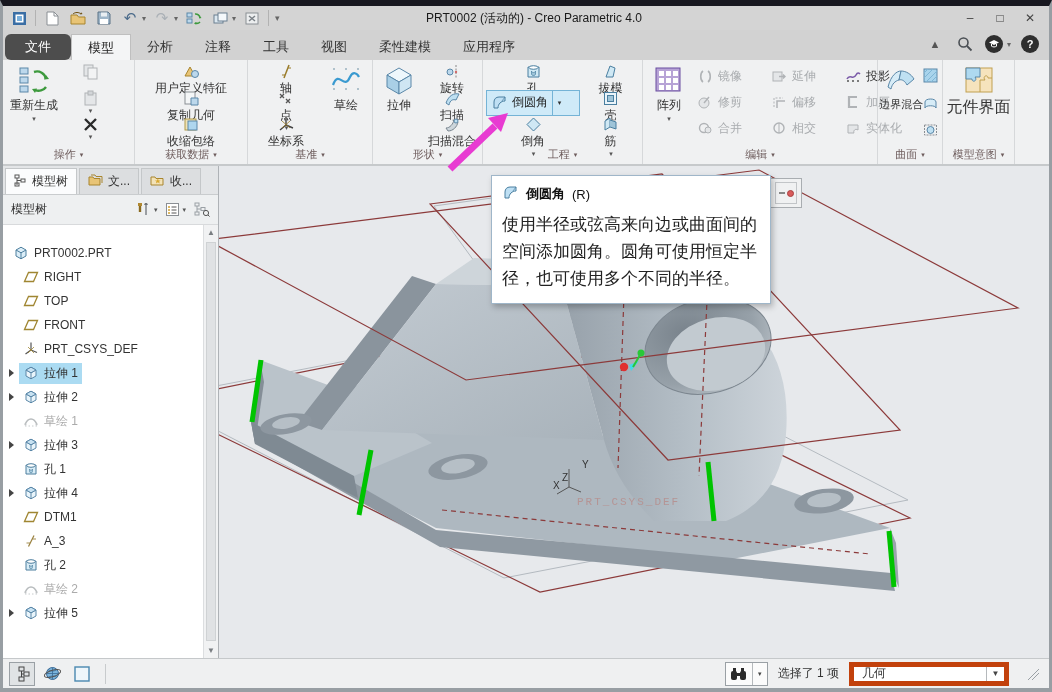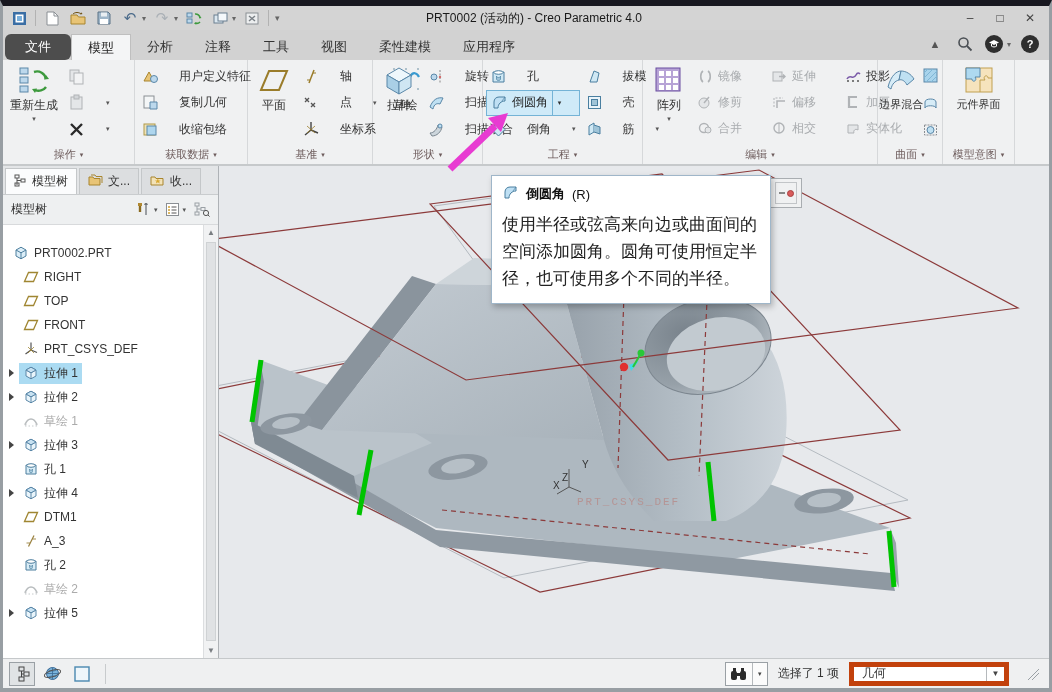--- a/index.html
+++ b/index.html
@@ -35,21 +35,21 @@
   .rb-group { display:flex; flex-direction:column; border-right:1px solid #d6d8da; }
   .rb-body { flex:1; display:flex; align-items:stretch; padding:2px 3px; gap:2px; }
   .rb-label { height:19px; display:flex; align-items:center; justify-content:center; gap:4px;
               font-size:11px; color:#6d5c5c; }
   .rb-label .dn { font-size:7px; color:#6d5c5c; }
   .bigbtn { display:flex; flex-direction:column; align-items:center; justify-content:flex-start; padding:3px 4px 0;
             min-width:46px; font-size:12px; color:#333; }
   .bigbtn .blabel { margin-top:2px; white-space:nowrap; }
   .bigbtn .dn { font-size:7px; color:#555; margin-top:1px; }
   .rb-col { display:flex; flex-direction:column; justify-content:space-between; padding:1px 0; }
-  .smbtn { height:26px; display:flex; align-items:center; gap:20px; font-size:12px; color:#333; padding:0 4px; white-space:nowrap; }
+  .smbtn { height:26px; display:flex; align-items:center; gap:0; font-size:12px; color:#333; padding:0 4px; white-space:nowrap;flex-direction:column; }
   .smbtn .dn { font-size:7px; color:#555; margin-left:1px; }
   .smbtn.disabled, .gridbtn.disabled { color:#a9acaf; }
   .icon16 { width:17px; height:17px; flex:0 0 auto; }
   .icon16 svg, .icon30 svg { width:100%; height:100%; display:block; }
   .icon30 { width:32px; height:30px; }
   .hl-round { background:#cfeaf8; border:1px solid #74b3d6; display:flex; align-items:stretch; height:26px; }
   .hl-round .mainpart { display:flex; align-items:center; gap:4px; padding:0 4px; font-size:12px; color:#222; }
   .hl-round .droppart { width:14px; border-left:1px solid #74b3d6; display:flex; align-items:center; justify-content:center; font-size:7px; color:#333; }
   .editgrid { display:grid; grid-template-columns:repeat(3,74px); grid-template-rows:repeat(3,26px); align-content:center; }
   .gridbtn { display:flex; align-items:center; gap:4px; font-size:12px; padding:0 3px; color:#333; white-space:nowrap; }
@@ -303,28 +303,20 @@
         </div>
       </div>
       <div class="rb-label">
           <span>获取数据</span>
           <span class="dn">▾</span>
         </div>
     </div>
 
     <div class="rb-group" style="width:125px;">
       <div class="rb-body">
-        <div class="bigbtn">
-          <span class="icon30">
-            <svg viewBox="0 0 32 30">
-                <path d="M3 25 11 6h18l-8 19z" fill="none" stroke="#9a7c2a" stroke-width="2"></path>
-              </svg>
-          </span>
-          <span class="blabel">平面</span>
-        </div>
         <div class="rb-col" style="flex:1;">
           <div class="smbtn">
             <span class="icon16">
                 <svg viewBox="0 0 17 17">
                   <path d="M11 2 6 15" stroke="#9a7c2a" stroke-width="1.5"></path>
                   <path d="M10 5h3M4 12h3" stroke="#9a7c2a" stroke-width="1"></path>
                 </svg>
               </span>
             <span>轴</span>
           </div>
@@ -636,21 +628,21 @@
     <div class="rb-group" style="width:72px;">
       <div class="rb-body" style="justify-content:center;">
         <div class="bigbtn">
           <span class="icon30">
             <svg viewBox="0 0 32 30">
                 <rect x="3" y="3" width="26" height="24" fill="#f6e3bd" stroke="#c0a050"></rect>
                 <path d="M3 3h14v9h-5c3 4-3 6-3 2H3z" fill="#aed9f0" stroke="#5a87a8"></path>
                 <path d="M17 27V15h5c-3-4 3-6 3-2h4" fill="none" stroke="#c0a050"></path>
               </svg>
           </span>
-          <span class="blabel" style="font-size:11px;">元件界面</span>
+          <span class="blabel" style="font-size:16px;">元件界面</span>
         </div>
       </div>
       <div class="rb-label">
           <span>模型意图</span>
           <span class="dn">▾</span>
         </div>
     </div>
 
     <div style="flex:1;"></div>
   </div>

